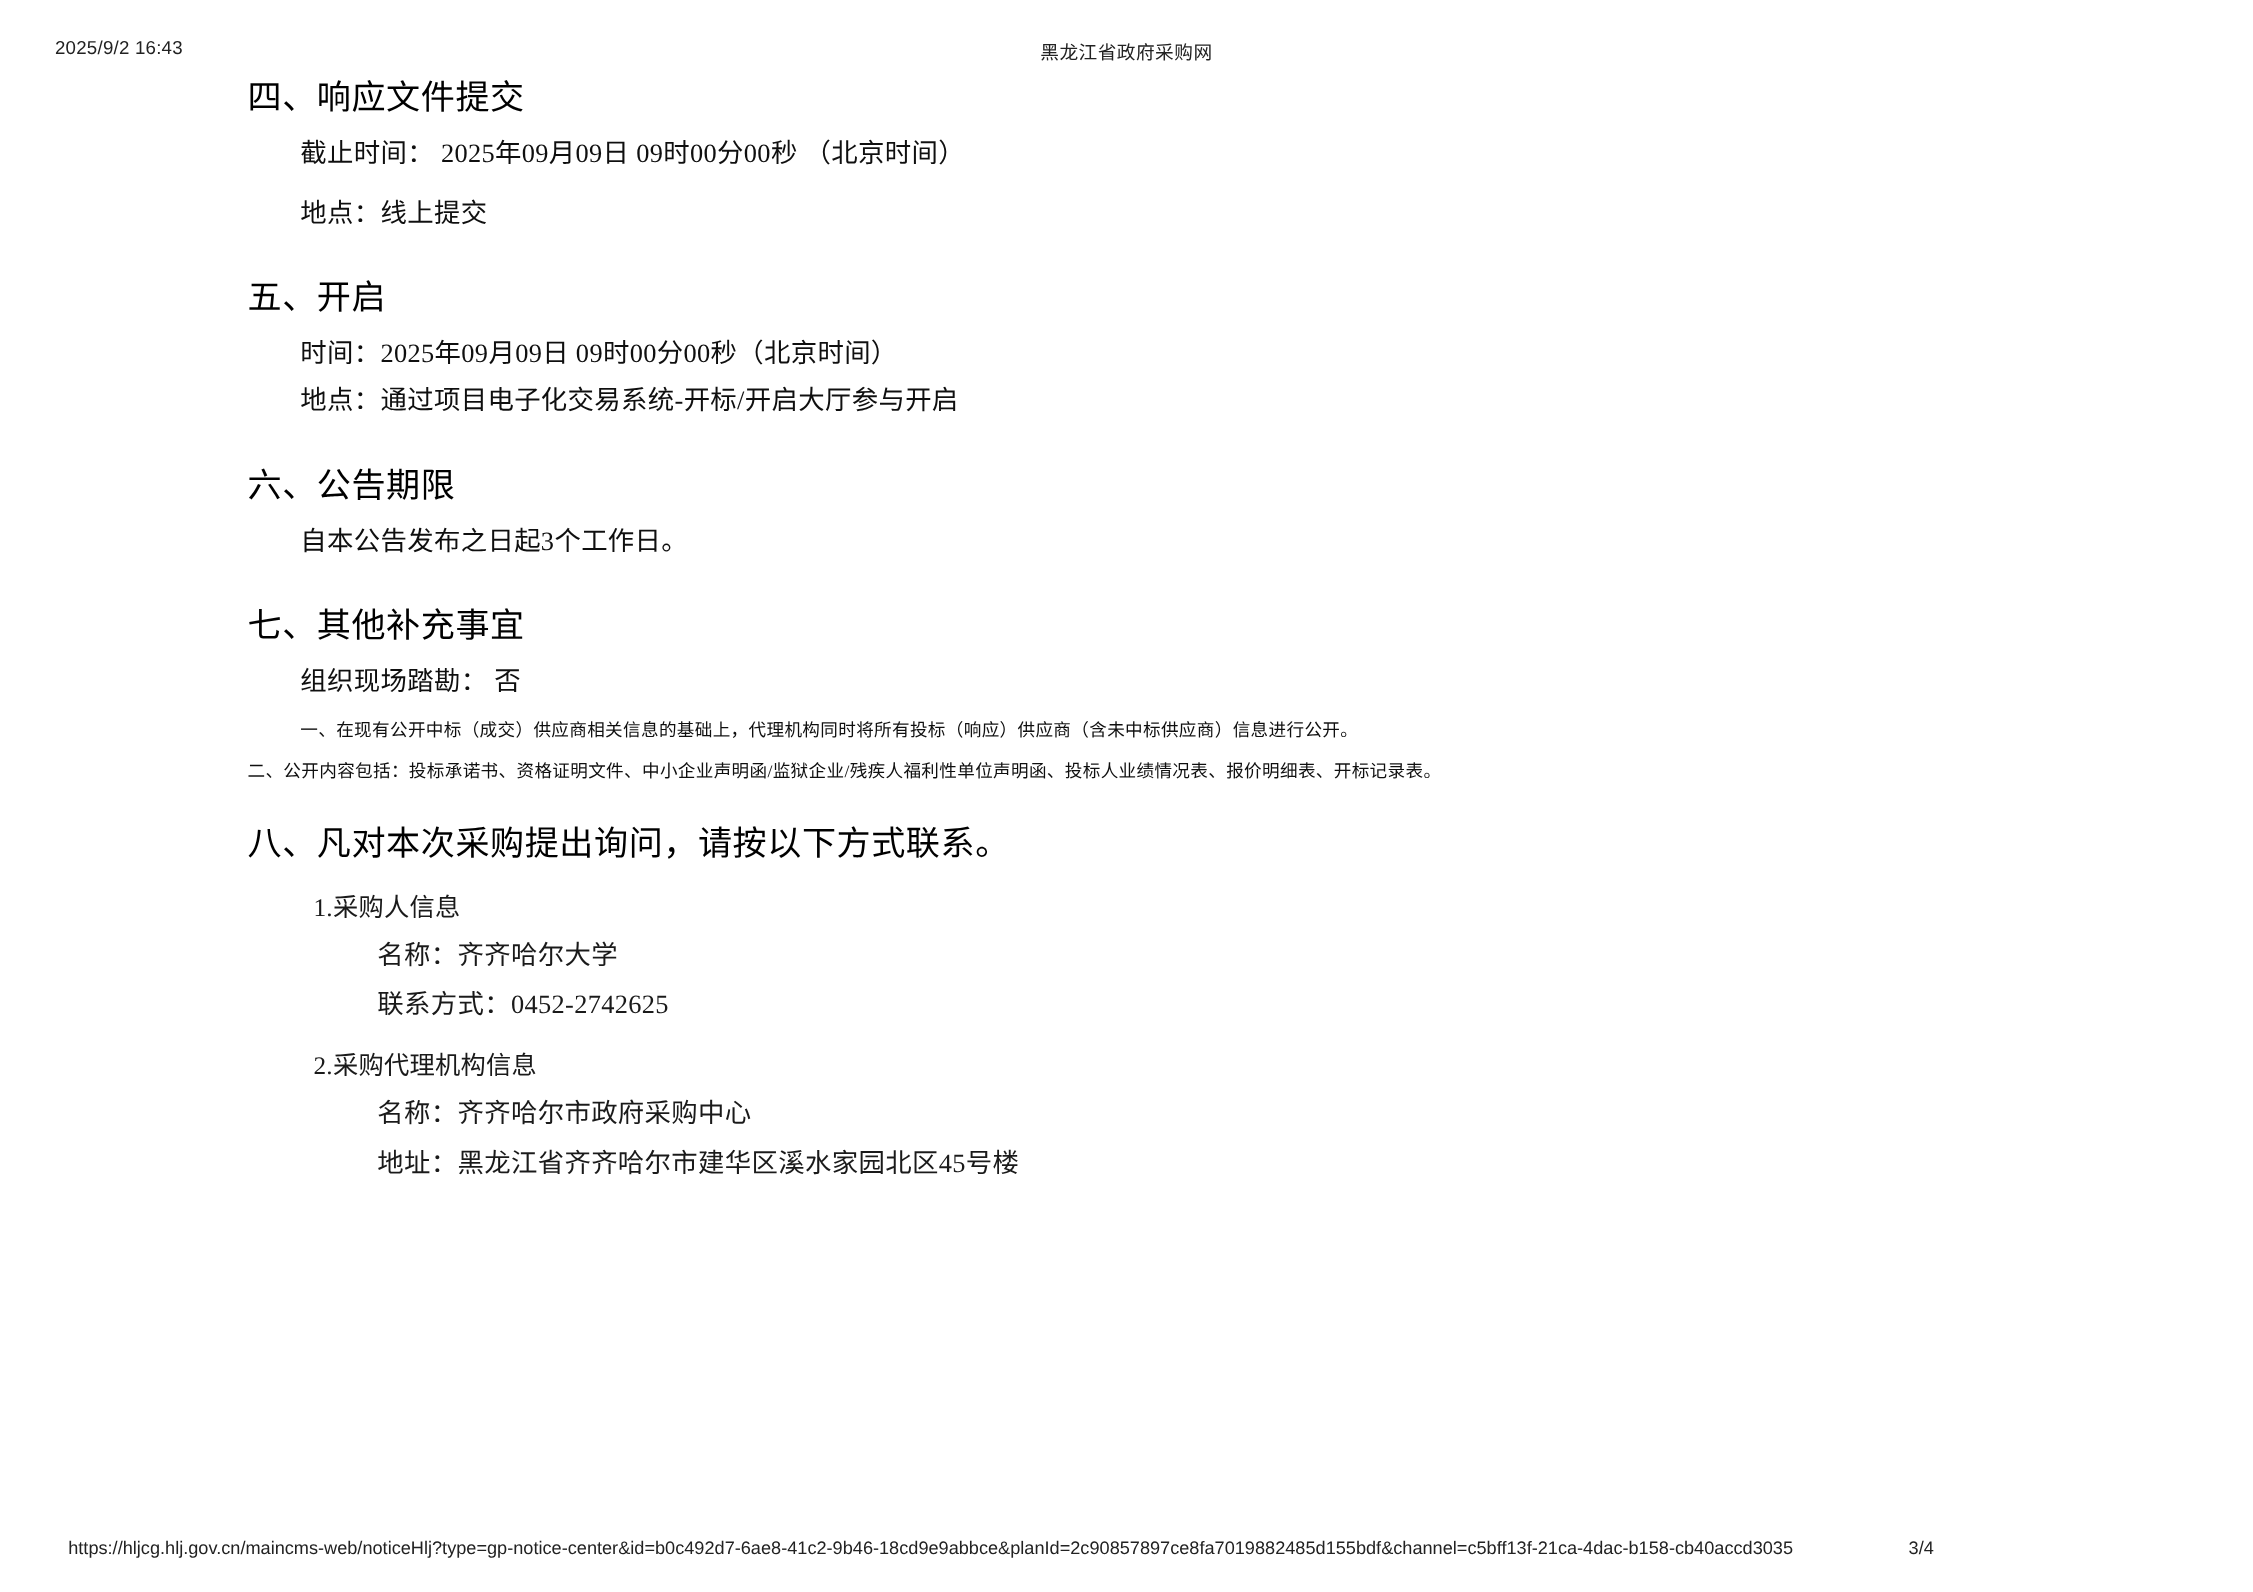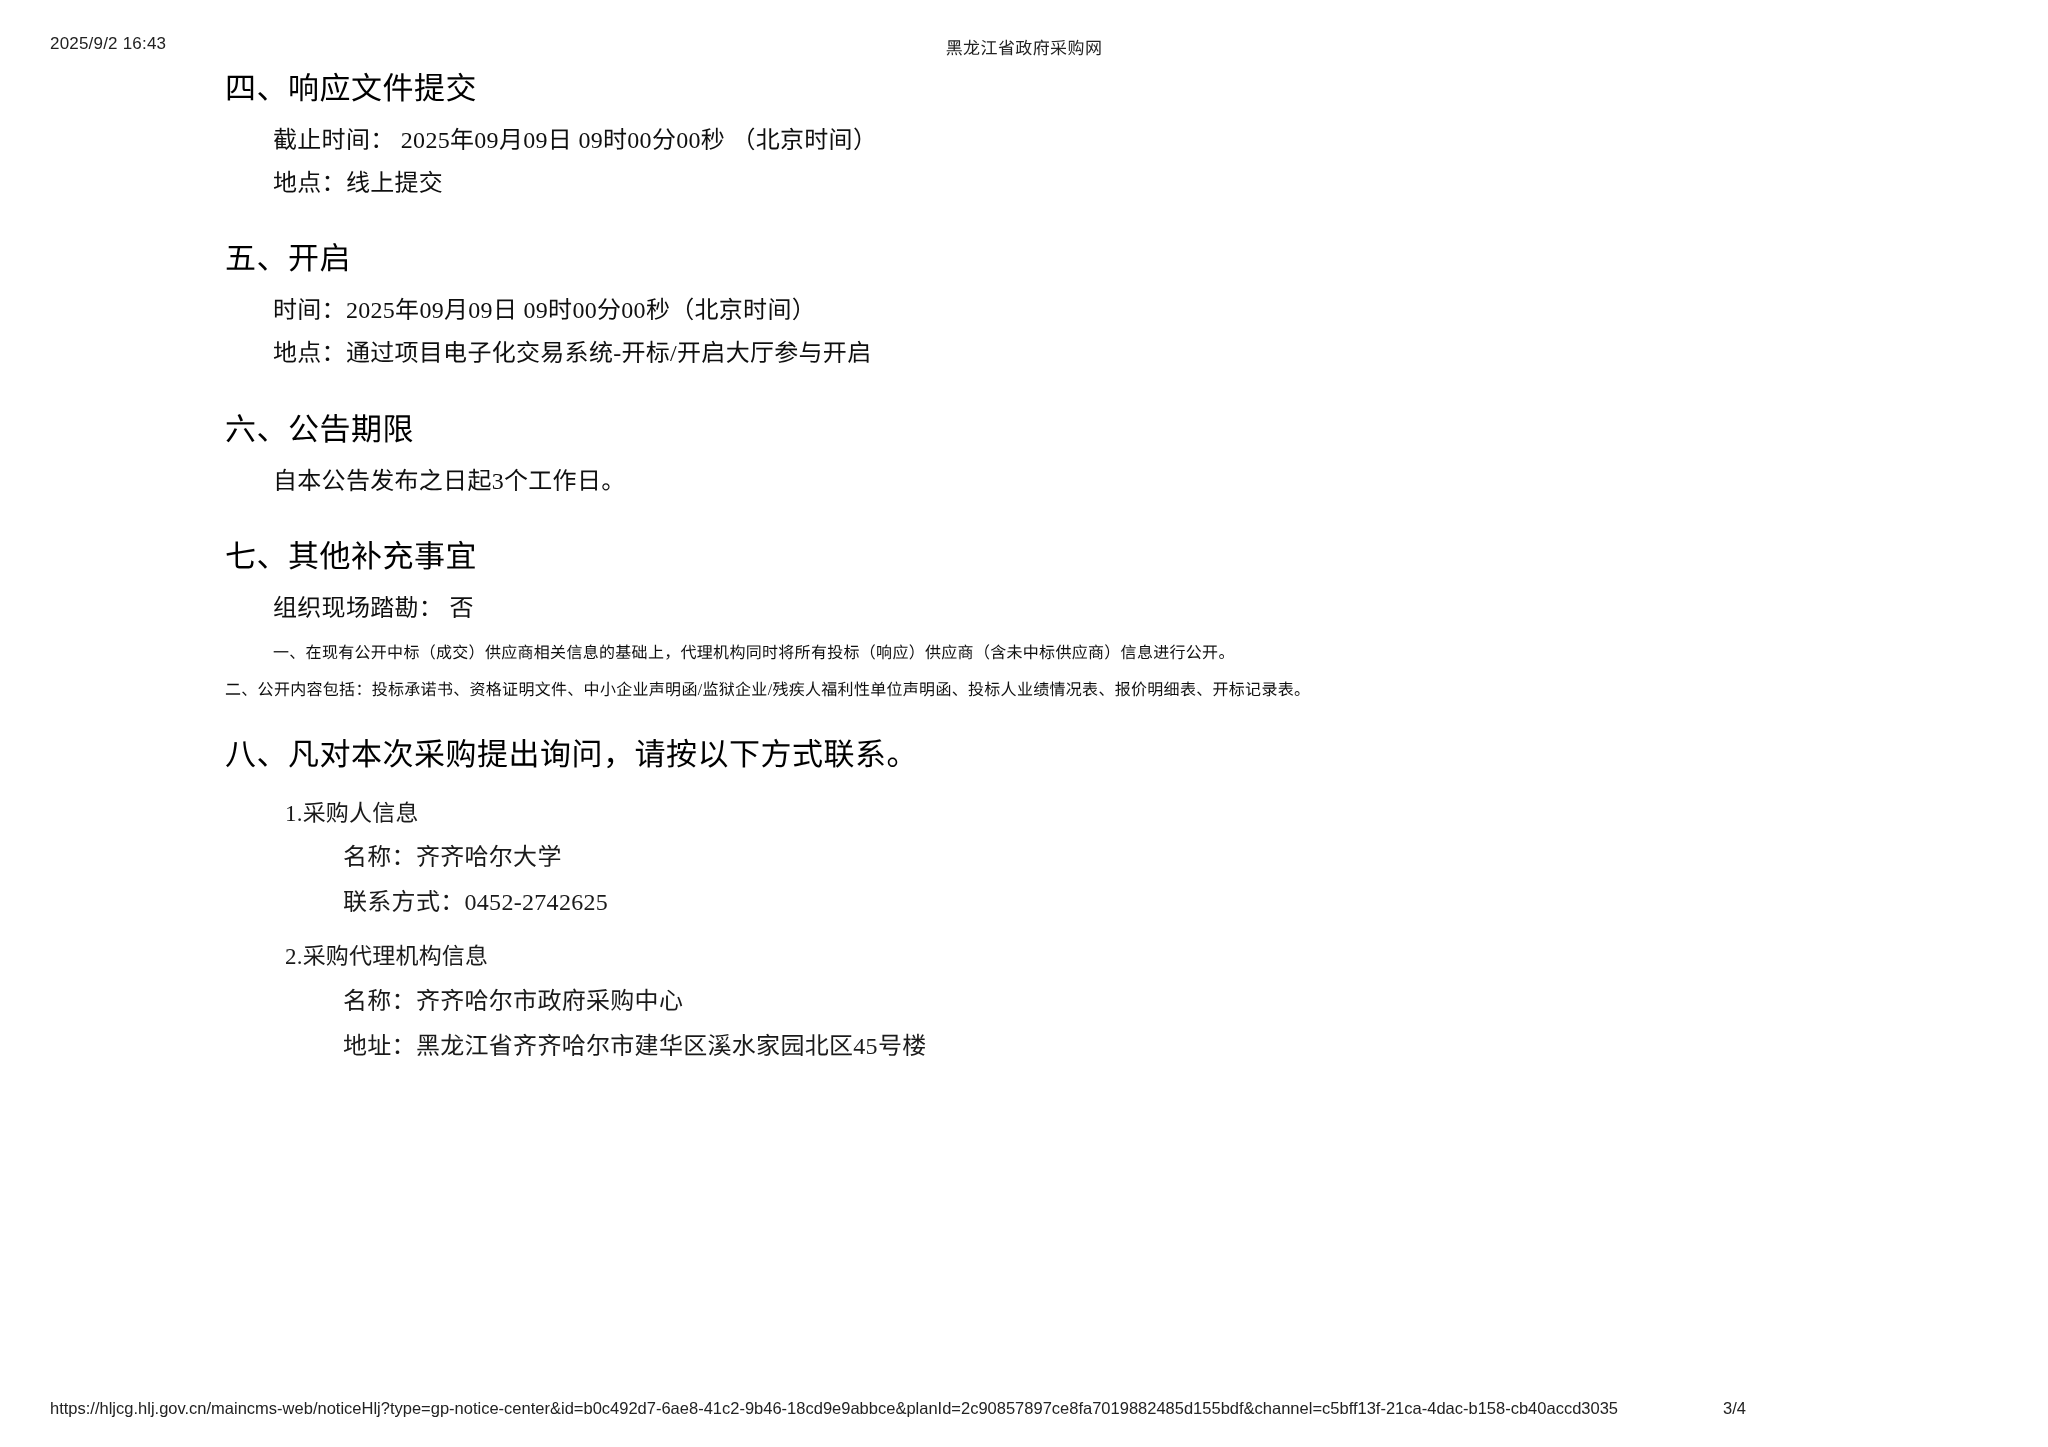--- a/index.html
+++ b/index.html
@@ -107,21 +107,21 @@
     font-size: 24px;
     line-height: 1.72;
     margin: 4px 0 0 118px;
     letter-spacing: .3px;
   }
   .gap-sm { margin-top: 18px; }
 
   
   .print-footer {
     position: absolute;
-    left: 0;
+    left: 12px;
     bottom: 26px;
     width: 1796px;
     height: 22px;
   }
   .footer-url {
     position: absolute;
     left: 50px;
     top: 0;
     font-family: "Liberation Sans", "DejaVu Sans", sans-serif;
     font-size: 16.5px;
@@ -146,21 +146,21 @@
   <div class="print-header">
     <div class="print-date">2025/9/2 16:43</div>
     <div class="print-site">黑龙江省政府采购网</div>
   </div>
 
   <div class="content">
 
     <div class="sec-block">
       <h2 class="section-title">四、响应文件提交</h2>
       <div class="indent1">截止时间：  2025年09月09日  09时00分00秒  （北京时间）</div>
-      <div class="indent1" style="margin-top:2px">地点：线上提交</div>
+      <div class="indent1" style="margin-top:14px">地点：线上提交</div>
     </div>
 
     <div class="sec-block">
       <h2 class="section-title">五、开启</h2>
       <div class="indent1">时间：2025年09月09日  09时00分00秒（北京时间）</div>
       <div class="indent1" style="margin-top:2px">地点：通过项目电子化交易系统-开标/开启大厅参与开启</div>
     </div>
 
     <div class="sec-block">
       <h2 class="section-title">六、公告期限</h2>

